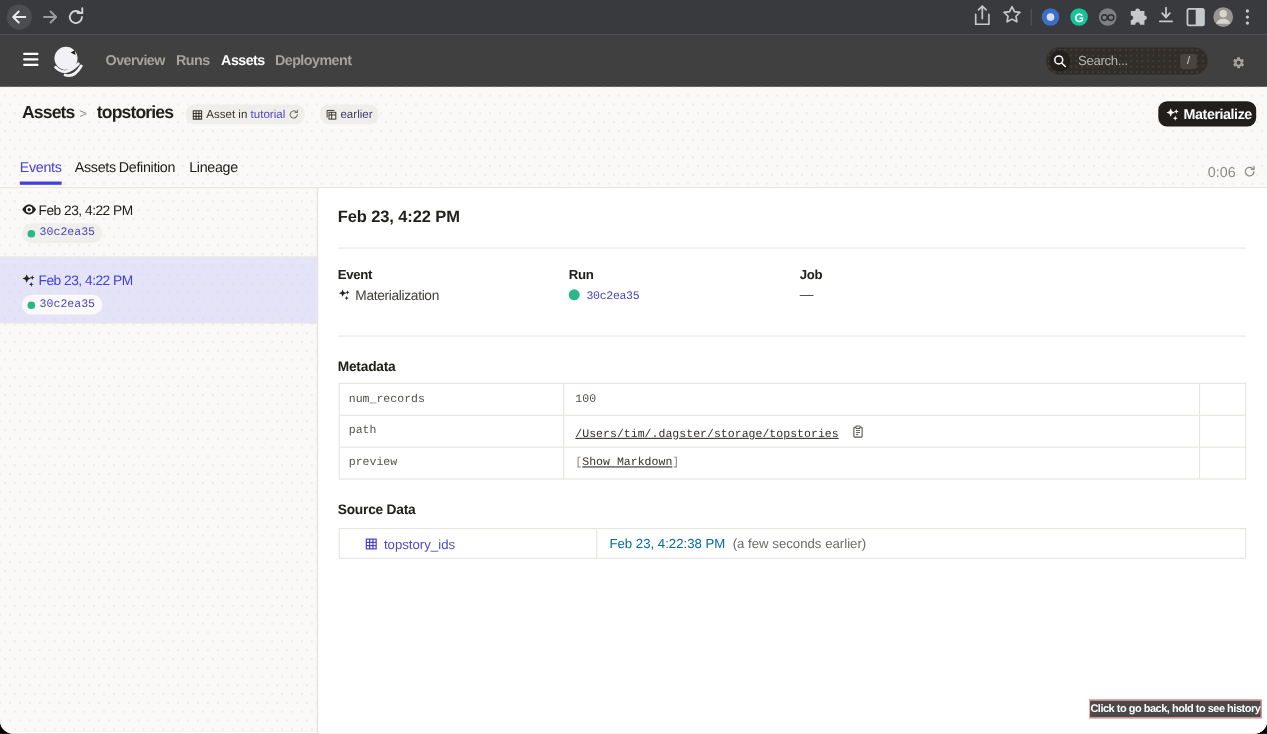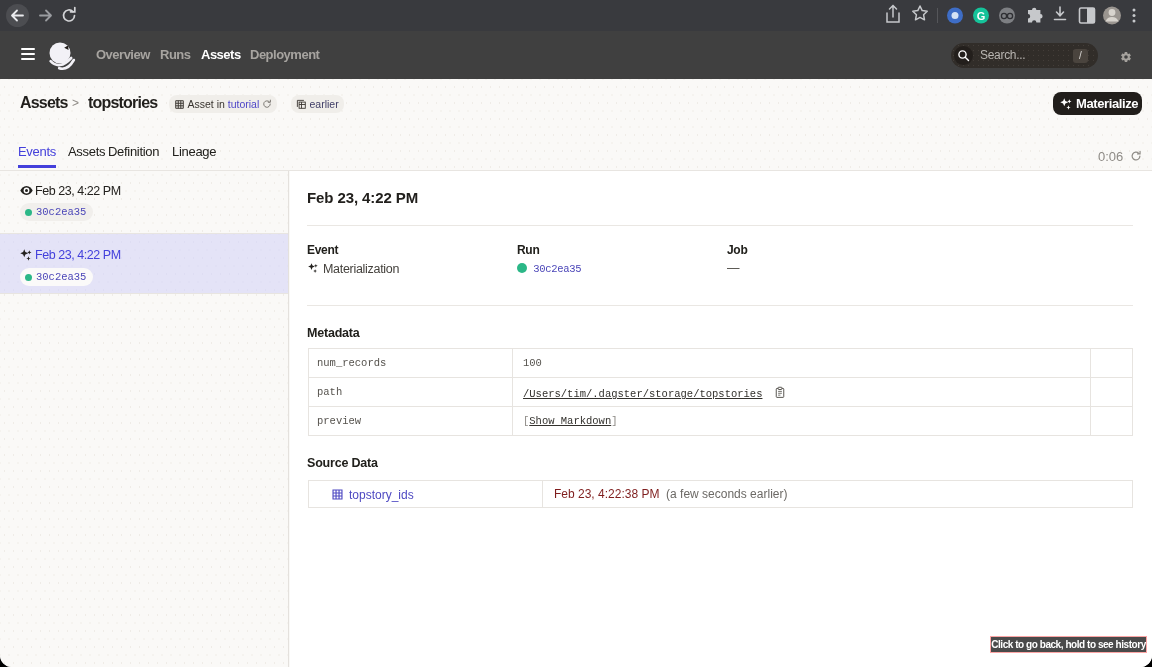--- a/index.html
+++ b/index.html
@@ -79,21 +79,21 @@
     font-family:"Liberation Mono", monospace; font-size:10.5px; color:#55524D; }
   table.meta td { border:1px solid #E7E4E0; height:29px; padding:0 0 0 10px; }
   table.meta td.k { width:204px; padding-left:8px; }
   table.meta td.spacer { width:42px; }
   .ulink { color:#33312D; text-decoration:underline; }
   .bracket { color:#8B8883; }
 
   table.src { position:absolute; left:18px; top:309px; width:825px; border-collapse:collapse; font-size:12px; }
   table.src td { border:1px solid #E7E4E0; height:27px; padding:0 0 0 11px; }
   table.src td.k { width:234px; color:#4E49C2; padding-left:22px; }
-  .src-time { color:#7f1d1d; }
+  .src-time { color:#0369a1; }
   .src-ago { color:#6C6965; }
 
   .tooltip { position:absolute; left:990px; top:636px; width:157px; height:17px; background:#4A4A4A;
     border:1px solid #fca5a5; color:#FFF; font-size:10px; font-weight:700; letter-spacing:-0.45px; text-align:center; line-height:15px; }
 </style>
 </head>
 <body>
 <div class="window">
 
   <div class="chrome">

